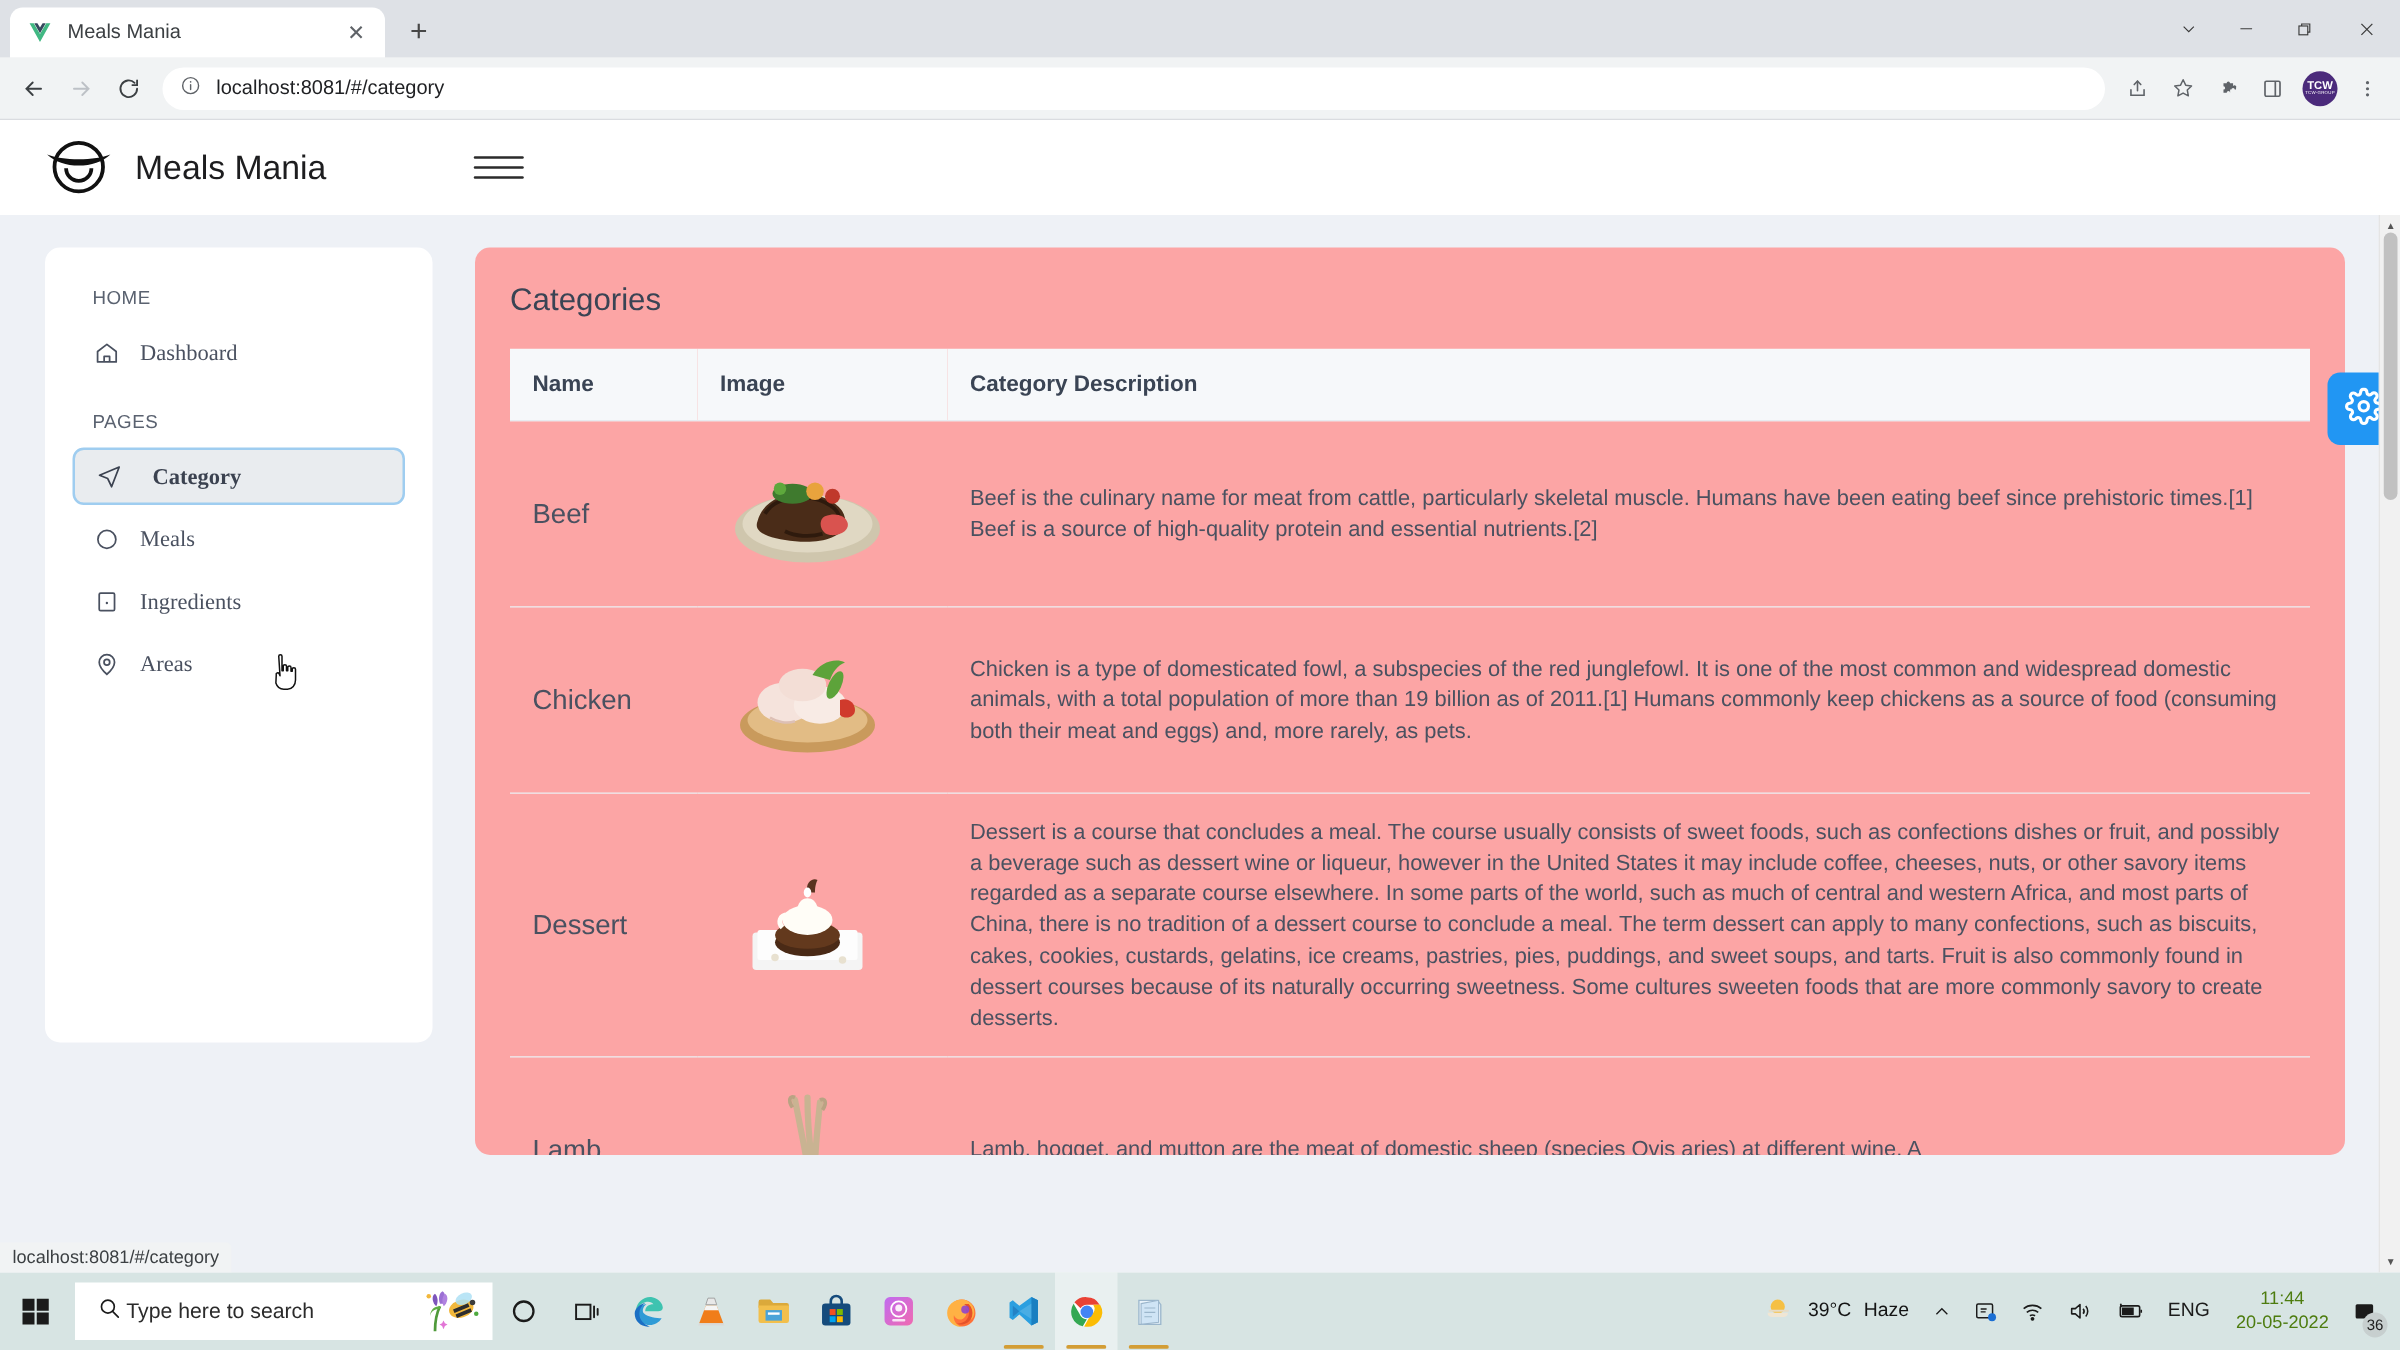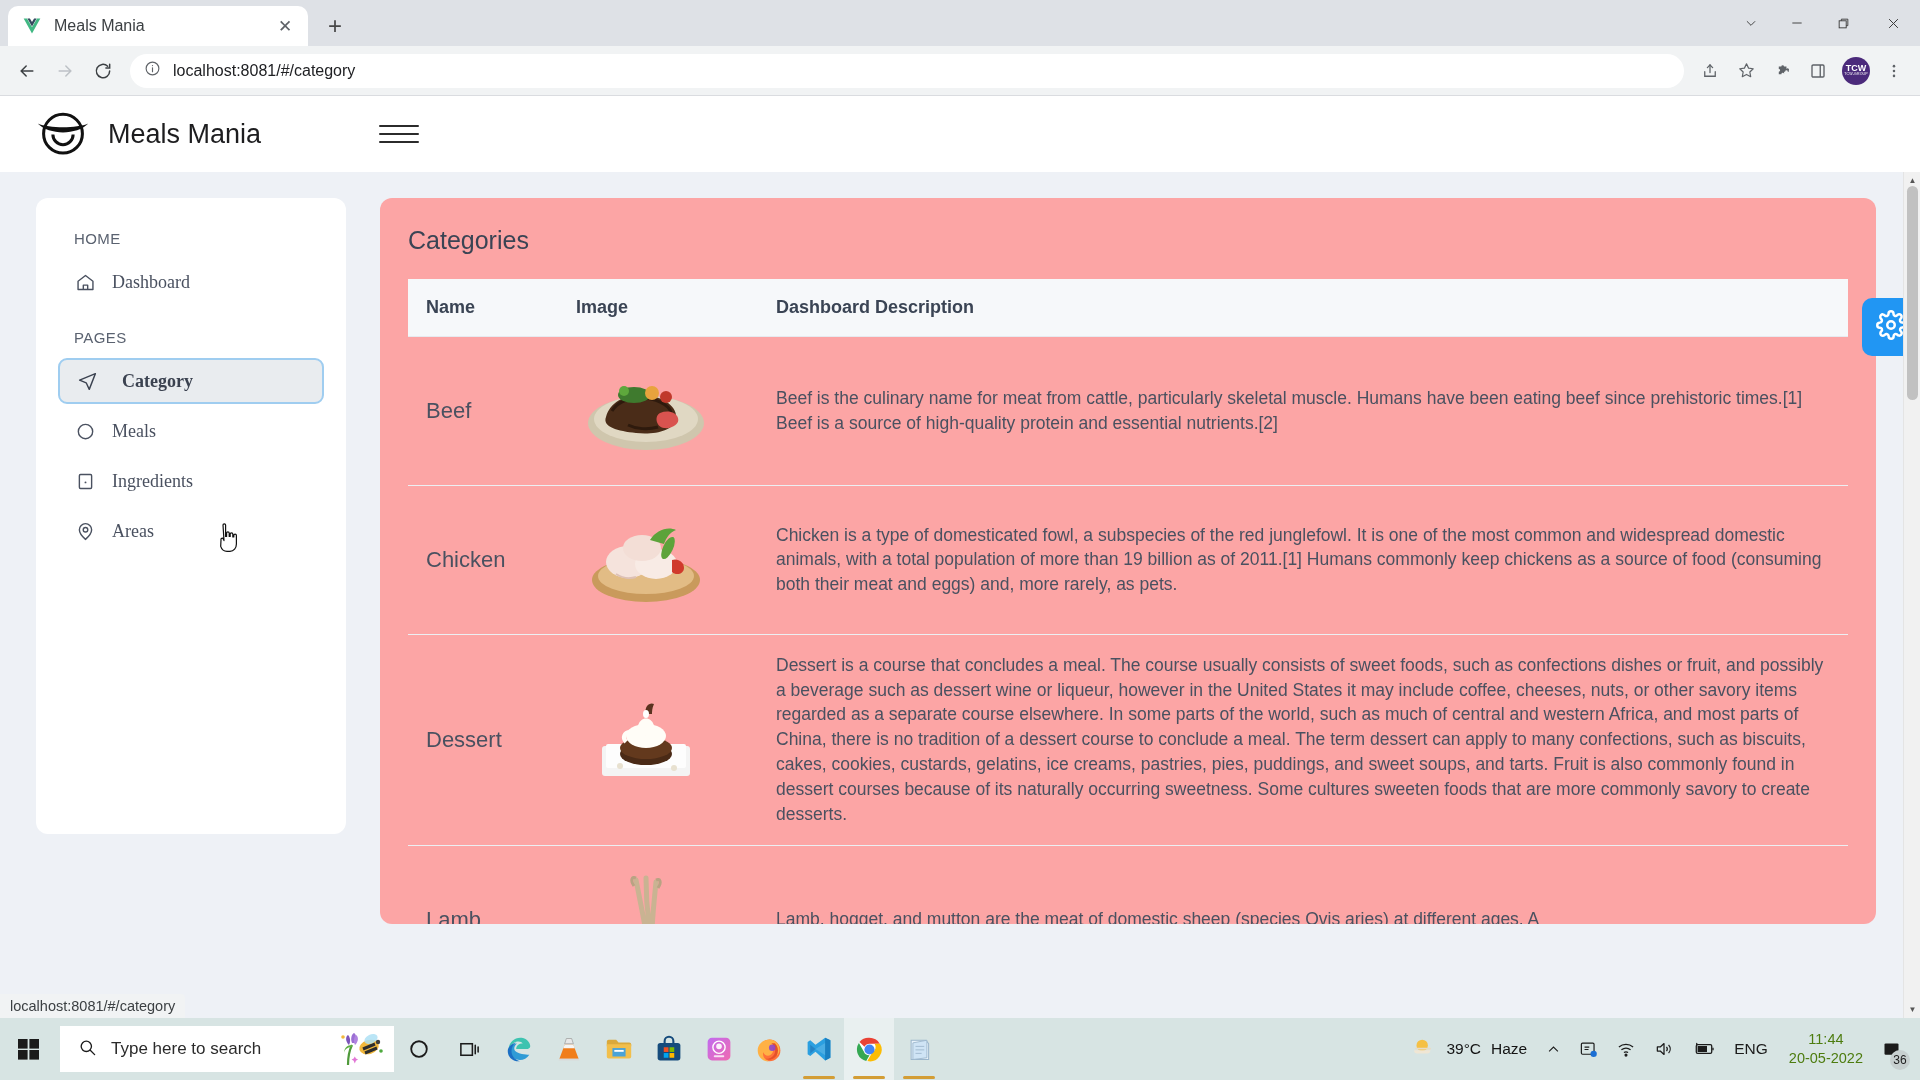--- a/index.html
+++ b/index.html
@@ -159,21 +159,21 @@
   
   .taskbar {
     position: absolute; left: 0; bottom: 0; width: 1920px; height: 62px;
     background: #d7e4e3; display: flex; align-items: center; padding: 0 0 0 4px;
   }
   .start {
     width: 50px; height: 62px; display: flex; align-items: center; justify-content: center;
   }
   .searchbox {
     width: 334px; height: 46px; background: #fff; display: flex; align-items: center;
-    gap: 14px; padding: 0 10px 0 18px; margin-left: 6px;
+    gap: 4px; padding: 0 10px 0 18px; margin-left: 6px;
   }
   .searchbox .ph { flex: 1; font-size: 17px; color: #2b2b2b; }
   .tb-app {
     width: 50px; height: 62px; display: flex; align-items: center;
     justify-content: center; position: relative;
   }
   .tb-app.running::after {
     content: ''; position: absolute; bottom: 1px; left: 9px; width: 32px; height: 3px;
     background: #d39d35; border-radius: 2px;
   }
@@ -378,21 +378,21 @@
         </div>
       </div>
 
       <div class="main-card">
         <div class="card-title">Categories</div>
         <table>
           <thead>
             <tr>
               <th class="c-name">Name</th>
               <th class="c-img">Image</th>
-              <th>Dashboard Description</th>
+              <th>Category Description</th>
             </tr>
           </thead>
           <tbody>
             <tr>
               <td class="c-name">Beef</td>
               <td>
                 <svg class="thumb" viewBox="0 0 140 105">
                   <ellipse cx="70" cy="68" rx="58" ry="27" fill="#cfc6ad"></ellipse>
                   <ellipse cx="70" cy="64" rx="52" ry="23" fill="#e0d8c3"></ellipse>
                   <path d="M30 62c4-16 22-24 40-22s32 12 30 24-22 16-40 14-34-6-30-16z" fill="#4a2c18"></path>
@@ -446,21 +446,21 @@
             <tr>
               <td class="c-name">Lamb</td>
               <td>
                 <svg class="thumb" viewBox="0 0 140 105">
                   <ellipse cx="70" cy="86" rx="48" ry="16" fill="#f0ece3"></ellipse>
                   <path d="M60 16c4 20 8 40 10 52M70 14c0 22 2 40 4 54M80 18c-2 20-4 38-4 52" fill="none" stroke="#c9b392" stroke-width="5" stroke-linecap="round"></path>
                   <ellipse cx="70" cy="74" rx="18" ry="10" fill="#e4d6bd"></ellipse>
                   <path d="M58 22c-4-6-2-10 2-8M82 24c4-6 2-10-2-8" fill="none" stroke="#b9a383" stroke-width="3"></path>
                 </svg>
               </td>
-              <td>Lamb, hogget, and mutton are the meat of domestic sheep (species Ovis aries) at different ages. A</td>
+              <td>Lamb, hogget, and mutton are the meat of domestic sheep (species Ovis aries) at different wine. A</td>
             </tr>
           </tbody>
         </table>
       </div>
 
       <div class="fab-settings">
         <span>
           <svg width="30" height="30" viewBox="0 0 24 24" fill="none" stroke="#fff" stroke-width="2">
             <circle cx="12" cy="12" r="3"></circle>
             <path d="M19.4 15a1.7 1.7 0 0 0 .3 1.8l.1.1a2 2 0 1 1-2.8 2.8l-.1-.1a1.7 1.7 0 0 0-1.8-.3 1.7 1.7 0 0 0-1 1.5v.2a2 2 0 1 1-4 0v-.1a1.7 1.7 0 0 0-1.1-1.5 1.7 1.7 0 0 0-1.8.3l-.1.1a2 2 0 1 1-2.8-2.8l.1-.1a1.7 1.7 0 0 0 .3-1.8 1.7 1.7 0 0 0-1.5-1H3a2 2 0 1 1 0-4h.1A1.7 1.7 0 0 0 4.6 9a1.7 1.7 0 0 0-.3-1.8l-.1-.1a2 2 0 1 1 2.8-2.8l.1.1a1.7 1.7 0 0 0 1.8.3H9a1.7 1.7 0 0 0 1-1.5V3a2 2 0 1 1 4 0v.1a1.7 1.7 0 0 0 1 1.5 1.7 1.7 0 0 0 1.8-.3l.1-.1a2 2 0 1 1 2.8 2.8l-.1.1a1.7 1.7 0 0 0-.3 1.8V9a1.7 1.7 0 0 0 1.5 1h.2a2 2 0 1 1 0 4h-.1a1.7 1.7 0 0 0-1.5 1z"></path>

